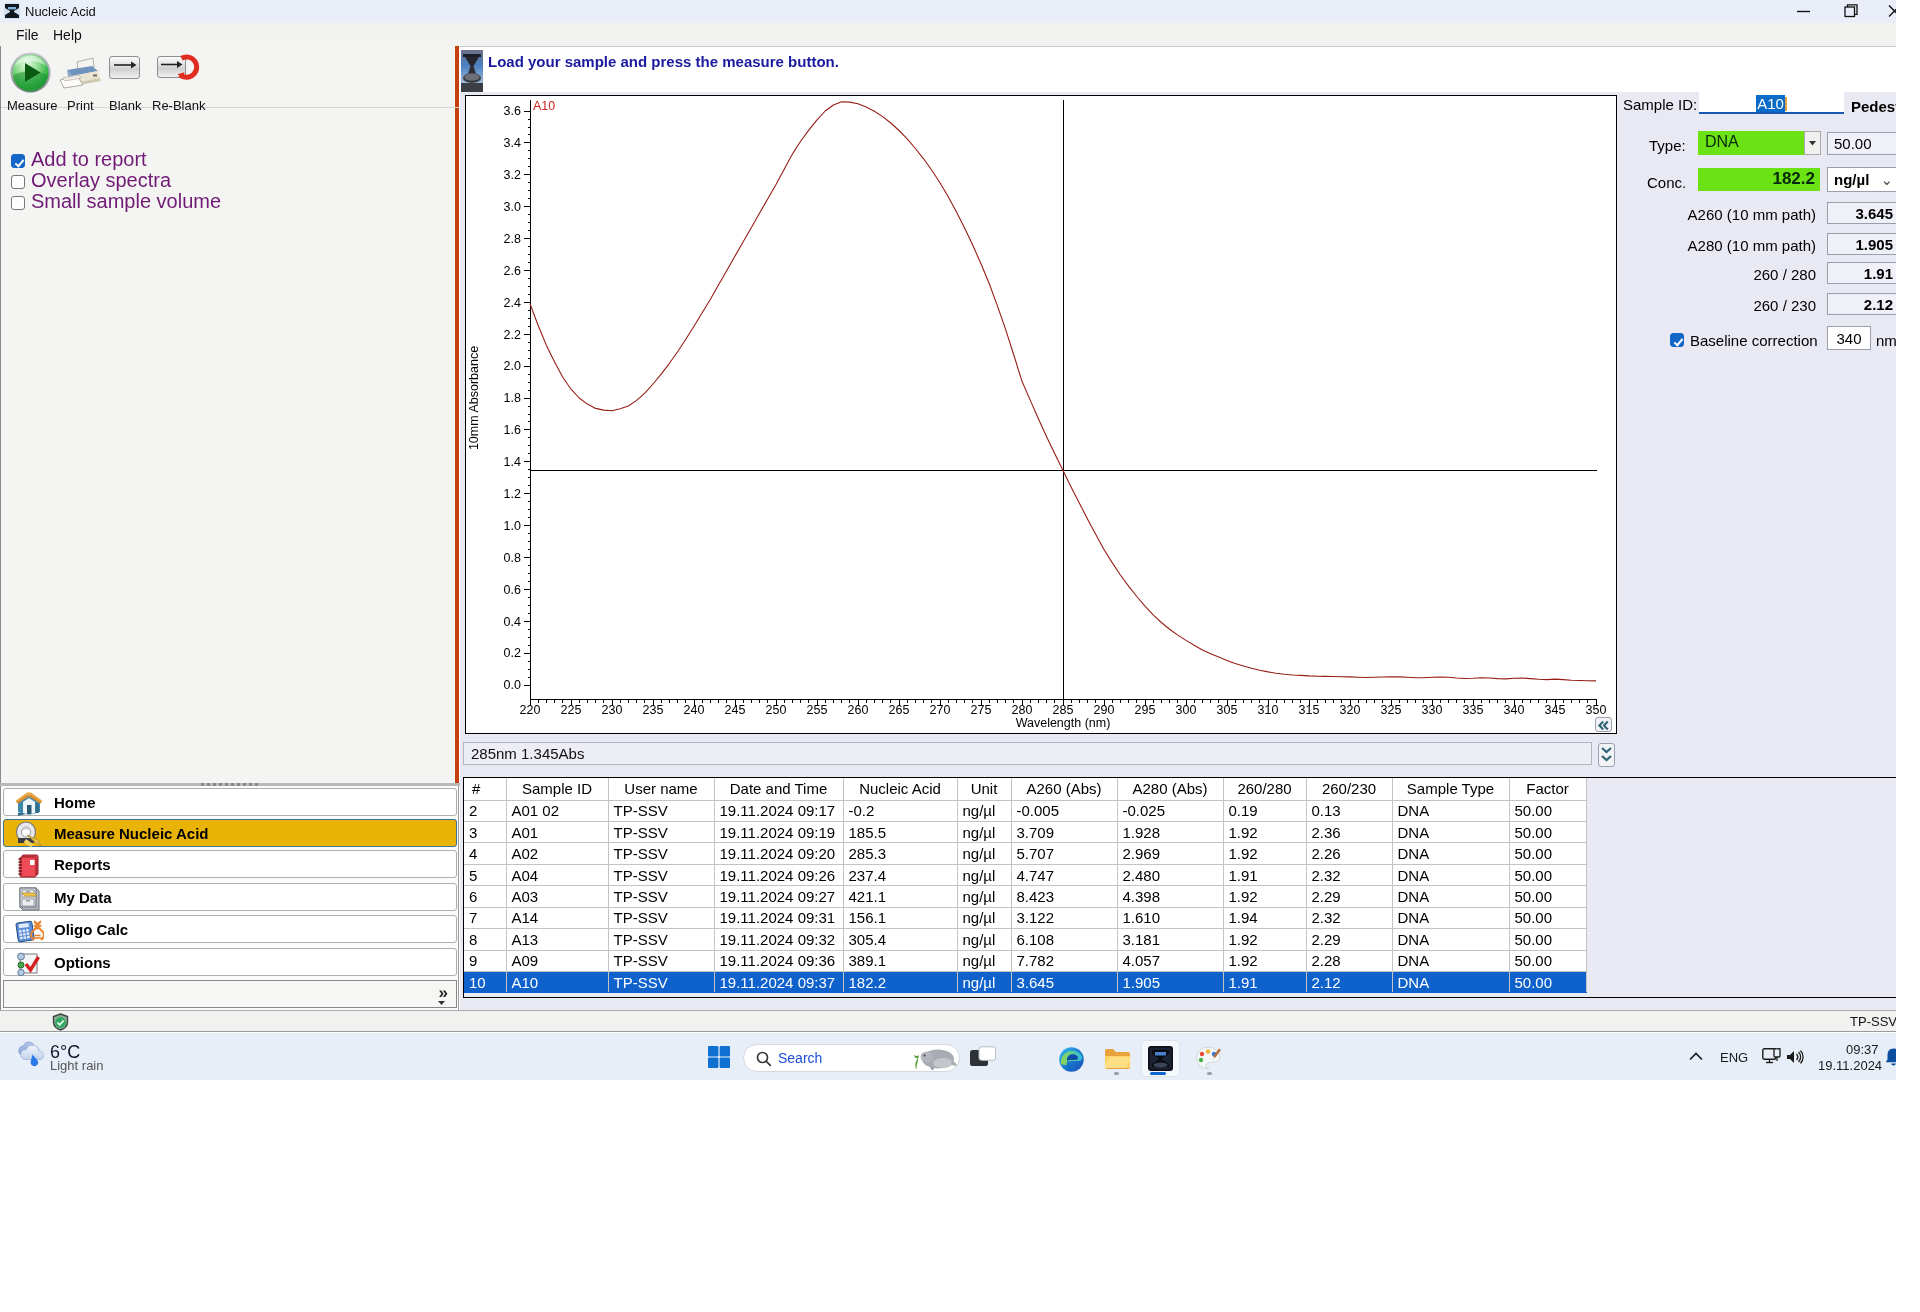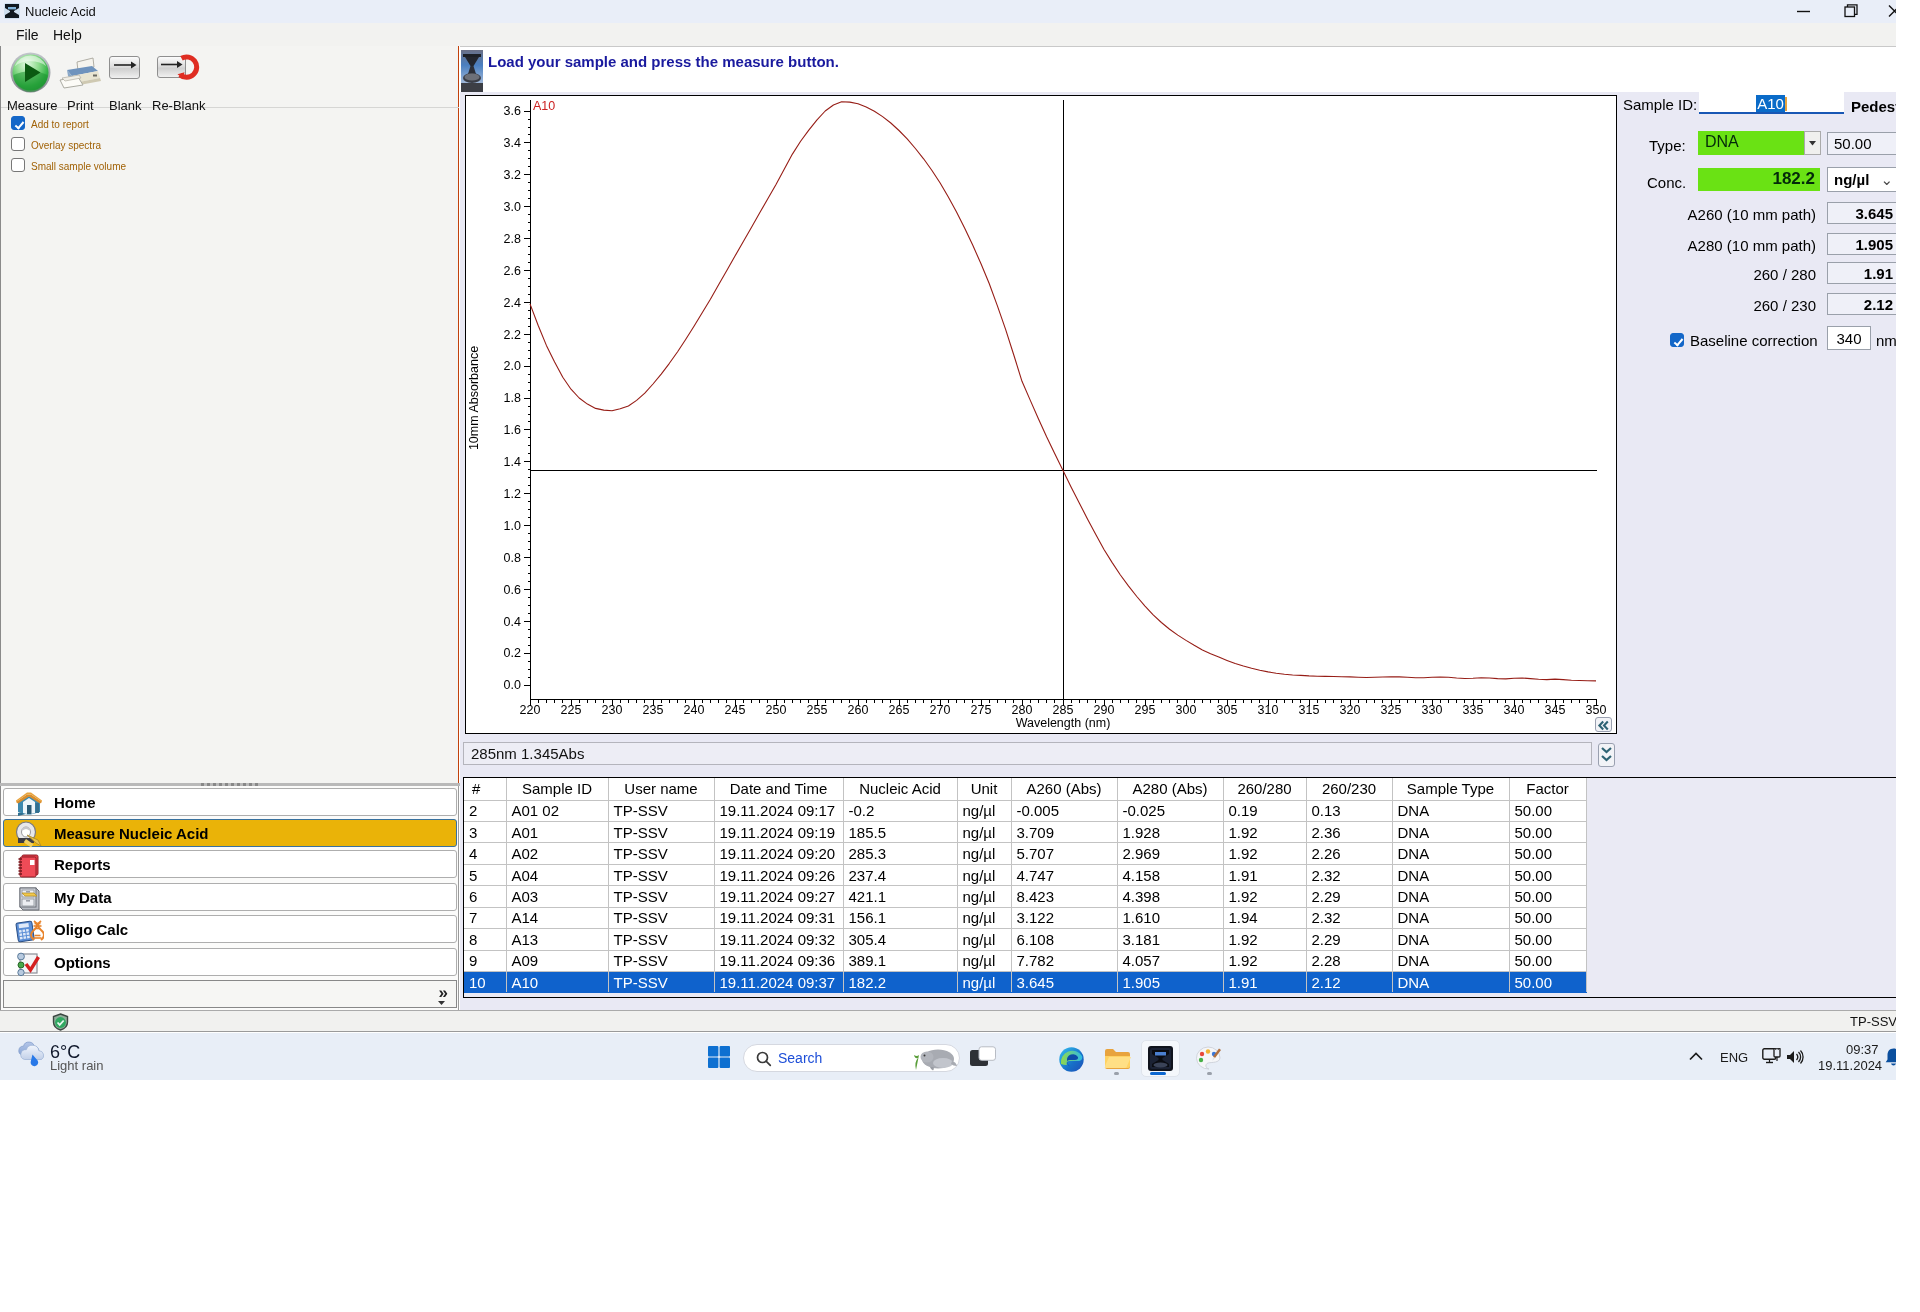--- a/index.html
+++ b/index.html
@@ -5,24 +5,24 @@
 * { margin:0; padding:0; box-sizing:border-box; }
 html,body { width:1920px; height:1312px; background:#fff; font-family:"Liberation Sans", sans-serif; }
 #screen { position:absolute; left:0; top:0; width:1896px; height:1080px; overflow:hidden; }
 .abs { position:absolute; }
 
 #titlebar { left:0; top:0; width:1920px; height:23px; background:#e9eef8; }
 #titlebar .ttl { position:absolute; left:25px; top:4px; font-size:13px; color:#111; }
 #menubar { left:0; top:23px; width:1920px; height:23px; background:#f2f2f0; }
 #menubar span { position:absolute; top:4px; font-size:14px; color:#111; }
 
-#leftpanel { left:0; top:46px; width:459px; height:737px; background:#f4f4f2; border-right:1px solid #c2410c; border-left:1px solid #8a8a8a; }
+#leftpanel { left:0; top:46px; width:459px; height:737px; background:#f4f4f2; border-right:4px solid #c2410c; border-left:1px solid #8a8a8a; }
 #toolbar { position:absolute; left:0; top:0; width:458px; height:62px; border-bottom:1px solid #d6d6d4; }
 .tlabel { position:absolute; top:52px; font-size:13px; color:#111; }
-.cbrow { position:absolute; left:10px; font-size:10px; color:#a16207; }
+.cbrow { position:absolute; left:10px; font-size:20px; color:#701a75;margin-top:32px; }
 .cbx { display:inline-block; width:14px; height:14px; border:1px solid #777; border-radius:3px; background:#fff; vertical-align:-2px; margin-right:6px; }
 .cbx.on { background:#1467c8; border-color:#1467c8; }
 .cbx.on:after { content:""; display:block; margin:2.5px 0 0 4.5px; width:3px; height:7px; border:solid #fff; border-width:0 2px 2px 0; transform:rotate(40deg); }
 
 #splitter { left:0; top:783px; width:460px; height:3px; background:#b9b9b9; }
 #navarea { left:0; top:786px; width:459px; height:224px; background:#fbfbfa; border-right:1px solid #9a9a9a; border-left:1px solid #8a8a8a; }
 .navbtn { position:absolute; left:2px; width:454px; height:28px; background:#fff; border:1px solid #aeaeae; border-radius:3px;padding-left:8px; }
 .navbtn.sel { background:#eab308; border:1.5px solid #39719f; }
 .navbtn .nt { position:absolute; left:50px; top:5px; font-size:15px; font-weight:bold; color:#000; }
 .navbtn svg { position:absolute; left:10px; top:1px; }
@@ -648,21 +648,21 @@
               <td>50.00</td>
             </tr>
 <tr>
               <td>5</td>
               <td>A04</td>
               <td>TP-SSV</td>
               <td>19.11.2024 09:26</td>
               <td>237.4</td>
               <td>ng/µl</td>
               <td>4.747</td>
-              <td>4.158</td>
+              <td>2.480</td>
               <td>1.91</td>
               <td>2.32</td>
               <td>DNA</td>
               <td>50.00</td>
             </tr>
 <tr>
               <td>6</td>
               <td>A03</td>
               <td>TP-SSV</td>
               <td>19.11.2024 09:27</td>

